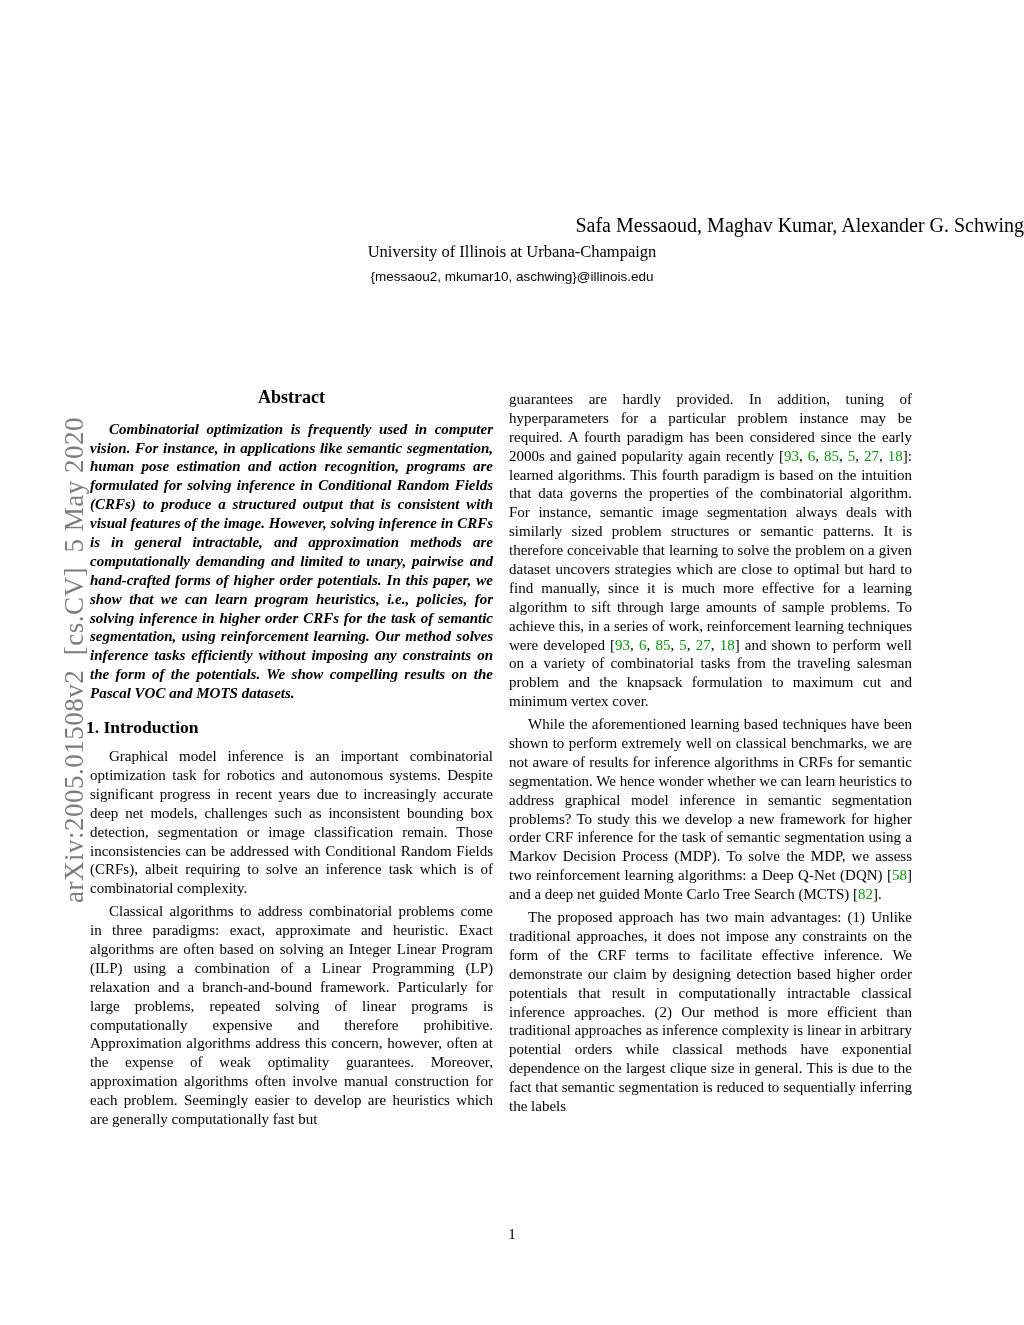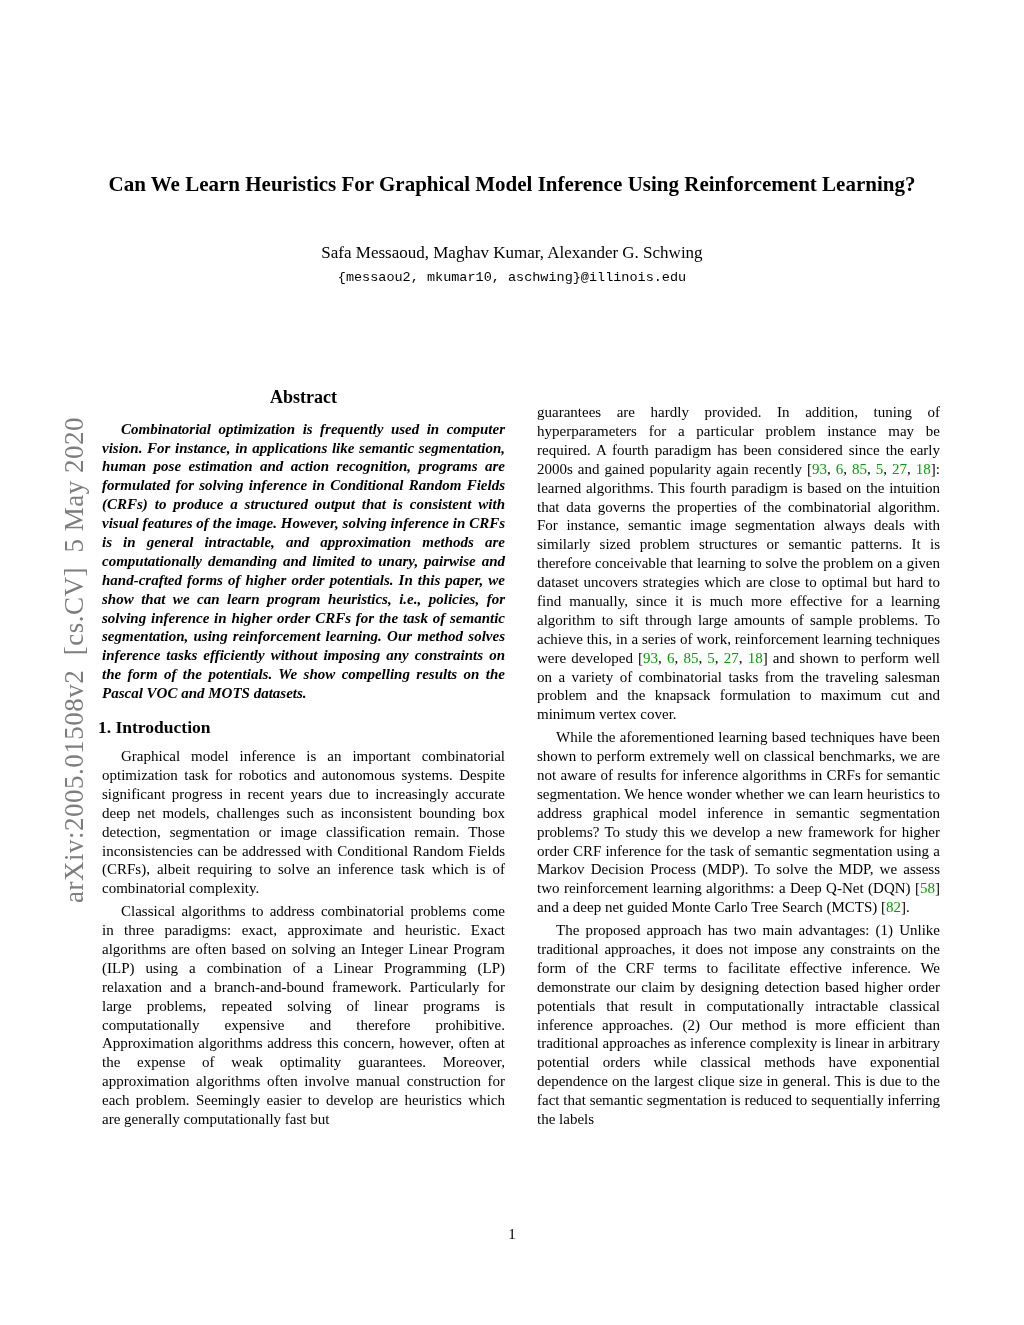--- a/index.html
+++ b/index.html
@@ -37,33 +37,32 @@
     width: 100%;
     text-align: center;
   }
   .title {
     font-size: 21px;
     font-weight: bold;
     margin: 0 auto;
     max-width: 810px;
     line-height: 1.4;
   }
-  .authors     { margin-top: 44px; font-size: 17px; }
+  .authors     { margin-top: 44px; font-size: 20px; text-align: right; }
   .affiliation { margin-top: 5px;  font-size: 16.5px; }
-  .emails      { margin-top: 7px;  font-size: 13.5px; font-family: Liberation Mono, monospace; }
+  .emails      { margin-top: 7px;  font-size: 13.5px; font-family: Liberation Sans, sans-serif; }
 
   
   .columns {
     position: absolute;
     top: 386px;
-    left: 98px;
+    left: 86px;
     width: 846px;
     display: flex;
-    gap: 24px;
-    align-items: flex-end;
+    gap: 8px;
   }
   .col {
     width: 411px;
     text-align: justify;
     line-height: 1.26;
     hyphens: auto;
   }
   .col p { margin: 4px; }
   .indent { text-indent: 19px; }
 
@@ -96,22 +95,22 @@
 </head>
 <body>
 
 <div class="page">
 
   <div class="watermark">
     <span>arXiv:2005.01508v2  [cs.CV]  5 May 2020</span>
   </div>
 
   <header class="titleblock">
-    <h1 class="title">Can We Learn Heuristics For Graphical Model Inference Using Reinforcement Learning?</h1>
     <div class="authors">Safa Messaoud, Maghav Kumar, Alexander G. Schwing</div>
+    <div class="affiliation">University of Illinois at Urbana-Champaign</div>
     <div class="emails">{messaou2, mkumar10, aschwing}@illinois.edu</div>
   </header>
 
   <main class="columns">
 
     <section class="col">
       <h2 class="abs-head">Abstract</h2>
       <p class="abs indent">Combinatorial optimization is frequently used in computer vision. For instance, in applications like semantic segmentation, human pose estimation and action recognition, programs are formulated for solving inference in Conditional Random Fields (CRFs) to produce a structured output that is consistent with visual features of the image. However, solving inference in CRFs is in general intractable, and approximation methods are computationally demanding and limited to unary, pairwise and hand-crafted forms of higher order potentials. In this paper, we show that we can learn program heuristics, i.e., policies, for solving inference in higher order CRFs for the task of semantic segmentation, using reinforcement learning. Our method solves inference tasks efficiently without imposing any constraints on the form of the potentials. We show compelling results on the Pascal VOC and MOTS datasets.</p>
       <h3 class="sec-head">1. Introduction</h3>
       <p class="indent">Graphical model inference is an important combinatorial optimization task for robotics and autonomous systems. Despite significant progress in recent years due to increasingly accurate deep net models, challenges such as inconsistent bounding box detection, segmentation or image classification remain. Those inconsistencies can be addressed with Conditional Random Fields (CRFs), albeit requiring to solve an inference task which is of combinatorial complexity.</p>

